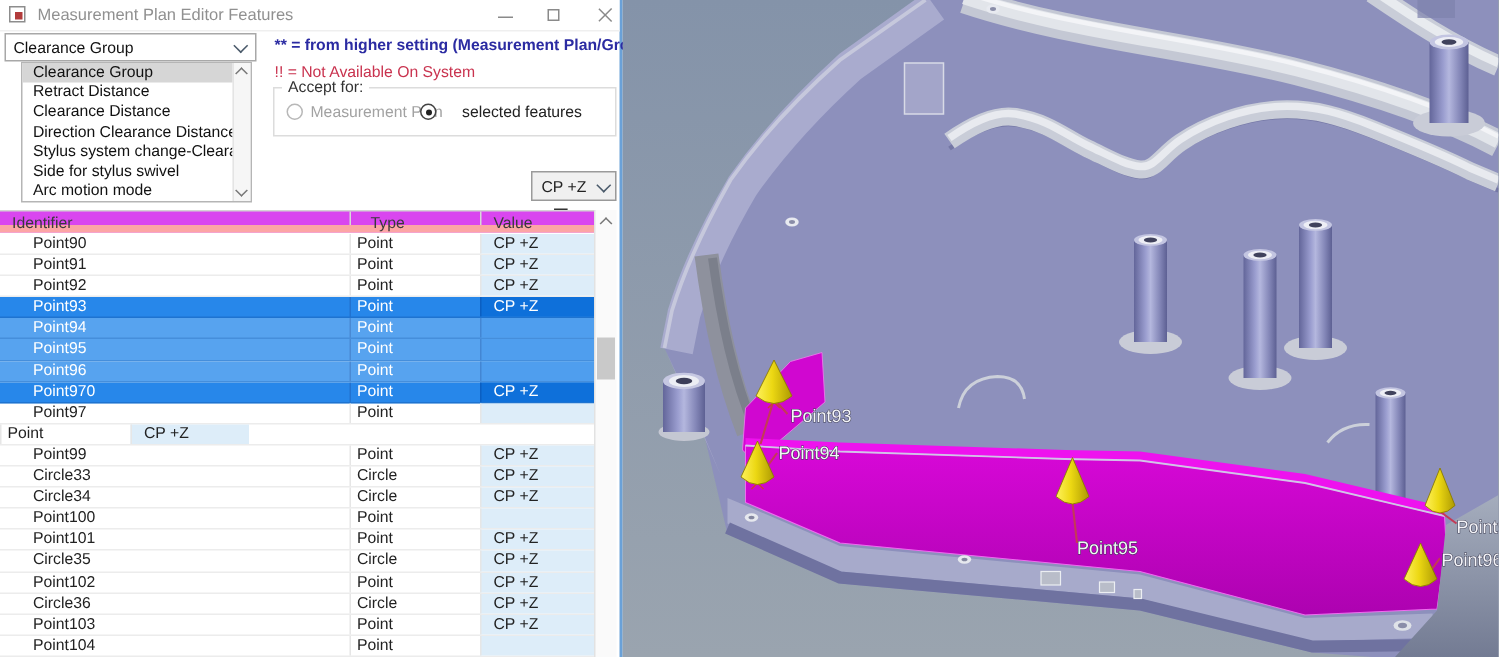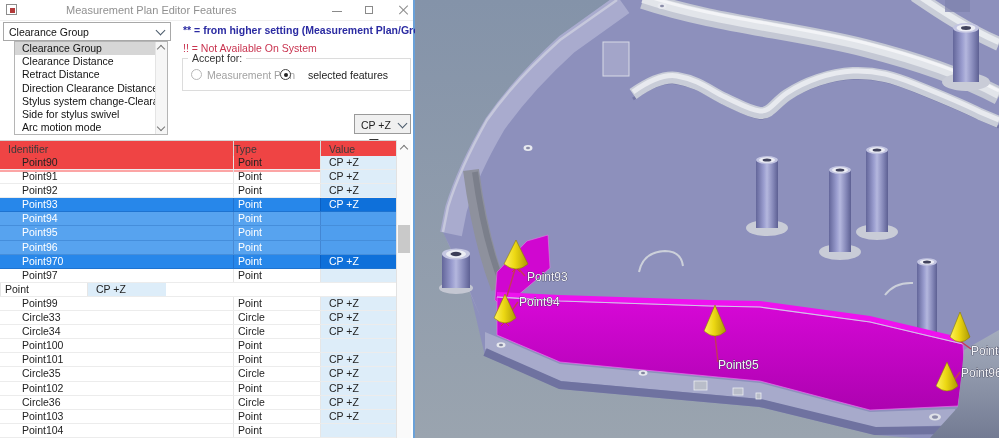--- a/index.html
+++ b/index.html
@@ -6,21 +6,21 @@
   body{width:999px;height:438px;position:relative;overflow:hidden;
        font-family:"Liberation Sans",sans-serif;background:#98a2ad;}
 
   
   .dialog{position:absolute;left:0;top:0;width:415px;height:438px;background:#fff;
           border-right:2px solid #6aa1d8;box-sizing:border-box;}
   .titlebar{position:absolute;left:0;top:0;right:0;height:20px;background:#fff;
             border-bottom:1px solid #efefef;}
   .app-icon{position:absolute;left:6px;top:4px;width:11px;height:11px;border:1px solid #8d8d8d;box-sizing:border-box;}
   .app-icon::after{content:"";position:absolute;right:1px;bottom:1px;width:5px;height:5px;background:#b23b3b;}
-  .title-text{position:absolute;left:25px;top:4px;font-size:11px;color:#909090;white-space:nowrap;margin-left:41px;}
+  .title-text{position:absolute;left:25px;top:4px;font-size:11px;color:#909090;white-space:nowrap;}
   .winbtn{position:absolute;top:0;width:30px;height:20px;cursor:pointer;}
   .btn-min{left:322px;} .btn-max{left:355px;} .btn-close{left:388px;}
   .glyph-min{position:absolute;left:10px;top:11px;width:10px;height:0;border-top:1px solid #8a8a8a;}
   .glyph-max{position:absolute;left:10px;top:6px;width:8px;height:8px;border:1px solid #8a8a8a;box-sizing:border-box;}
   .glyph-close{position:absolute;left:10px;top:5px;width:10px;height:10px;}
   .glyph-close::before,.glyph-close::after{content:"";position:absolute;left:4.5px;top:-1px;width:1.2px;height:12px;background:#8a8a8a;}
   .glyph-close::before{transform:rotate(45deg);} .glyph-close::after{transform:rotate(-45deg);}
 
   .chev{display:inline-block;width:6px;height:6px;border-right:1.5px solid #4a5a6a;
         border-bottom:1.5px solid #4a5a6a;transform:rotate(45deg);}
@@ -53,25 +53,25 @@
   .rlabel{position:absolute;top:10px;font-size:10.5px;white-space:nowrap;}
   .rl1{left:24px;color:#a2a2a2;} .rl2{left:125px;color:#222;}
 
   .setto-label{position:absolute;left:325px;top:119px;font-size:16px;color:#333;margin-left:44px;}
   .setto-combo{position:absolute;left:354px;top:114px;width:57px;height:20px;background:#f0f0f0;
                border:1px solid #9a9a9a;box-sizing:border-box;font-size:10.5px;color:#222;}
   .setto-combo .txt{position:absolute;left:6px;top:4px;}
   .setto-combo .chev{position:absolute;right:4px;top:5px;}
 
   
-  .thead{position:absolute;left:0;top:140px;width:399px;height:32px;background:#ef4444;
-         border-top:1px solid #d4d4d4;border-bottom:2px solid #fca5a5;box-sizing:border-box;display:flex;}
+  .thead{position:absolute;left:0;top:140px;width:399px;height:15px;background:#d946ef;
+         border-top:1px solid #d4d4d4;border-bottom:5px solid #fca5a5;box-sizing:border-box;display:flex;}
   .thead .h{font-size:10.5px;color:#3a3a3a;padding-top:2px;box-sizing:border-box;}
   .h-id{width:233px;padding-left:8px;}
-  .h-type{width:87px;padding-left:0;border-left:1px solid #d8d8d8;}
+  .h-type{width:87px;padding-left:13px;border-left:1px solid #d8d8d8;}
   .h-val{width:79px;padding-left:8px;border-left:1px solid #d8d8d8;}
   .tbody{position:absolute;left:0;top:156px;width:399px;bottom:0;overflow:hidden;}
   .trow{height:14.1px;display:flex;font-size:10.5px;color:#222;border-bottom:1px solid #ececec;box-sizing:border-box;}
   .trow div{line-height:13px;white-space:nowrap;overflow:hidden;box-sizing:border-box;}
   .c-id{width:233px;padding-left:22px;}
   .c-type{width:87px;padding-left:4px;border-left:1px solid #e6e6e6;}
   .c-val{width:79px;padding-left:8px;border-left:1px solid #e6e6e6;background:#ddedf9;}
   .sel-dark{background:#2787ea;color:#fff;border-bottom-color:rgba(10,70,150,.3);}
   .sel-dark .c-val{background:#0e70da;}
   .sel-light{background:#57a3ef;color:#fff;border-bottom-color:rgba(10,70,150,.22);}
@@ -105,22 +105,22 @@
   </div>
 
   <div class="combo-main">
     <span class="txt">Clearance Group</span>
     <span class="chev"></span>
   </div>
 
   <div class="listbox">
     <div class="lb-items">
         <div class="lb-item lb-sel">Clearance Group</div>
+        <div class="lb-item">Retract Distance</div>
         <div class="lb-item">Clearance Distance</div>
-        <div class="lb-item">Retract Distance</div>
         <div class="lb-item">Direction Clearance Distance</div>
         <div class="lb-item">Stylus system change-Clearance Plane</div>
         <div class="lb-item">Side for stylus swivel</div>
         <div class="lb-item">Arc motion mode</div>
       </div>
     <div class="lb-scroll">
       <span class="up"></span>
       <span class="down"></span>
     </div>
   </div>

